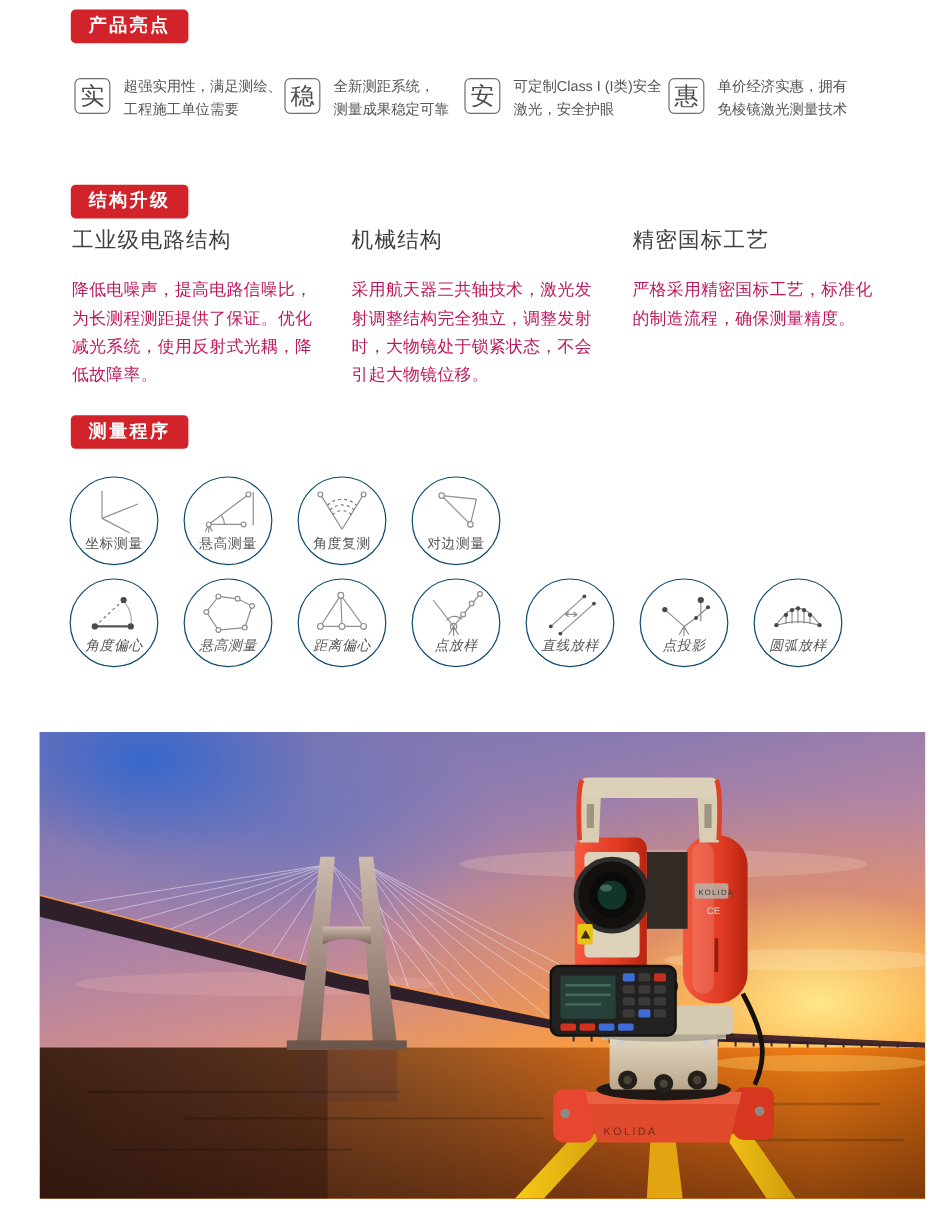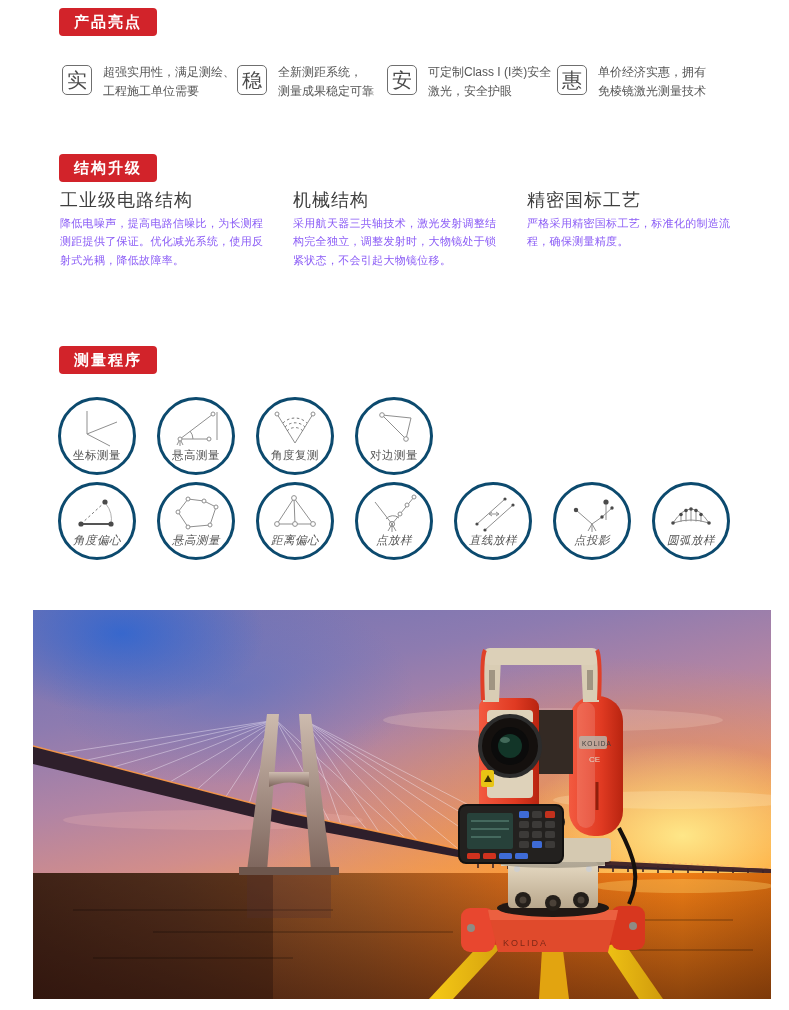--- a/index.html
+++ b/index.html
@@ -25,27 +25,27 @@
     width:28px;height:28px;border:1px solid #6f6f6f;border-radius:5px;margin-top:2px;
     display:flex;align-items:center;justify-content:center;
     font-size:20px;color:#4c4c4c;flex:0 0 auto;
   }
   .feature-text{margin-left:11px;font-size:12px;line-height:1.55;color:#555;}
 
   
   .columns{position:absolute;left:60px;top:188px;display:flex;}
   .col1{width:233px;} .col2{width:234px;} .col3{width:220px;}
   .col-title{font-size:18px;font-weight:400;color:#3f3f3f;letter-spacing:1px;margin:0;}
-  .col-body{margin:2px 0 0 0;font-size:11px;line-height:1.68;color:#8b5cf6;width:212px;letter-spacing:.3px;}
+  .col-body{margin:18px 0 0 0;font-size:14px;line-height:1.68;color:#be185d;width:212px;letter-spacing:.3px;}
 
   
   .circle-row{position:absolute;left:58px;display:flex;}
   #row1{top:397px;} #row2{top:482px;font-style:italic;}
   .prog-circle{
-    position:relative;width:72px;height:72px;border:3px solid #0c4a6e;border-radius:50%;
+    position:relative;width:72px;height:72px;border:1px solid #0c4a6e;border-radius:50%;
     margin-right:21px;flex:0 0 auto;
   }
   .prog-label{
     position:absolute;left:0;bottom:9px;width:100%;text-align:center;
     font-size:11.5px;color:#555;letter-spacing:.5px;
   }
   .pic{position:absolute;left:50%;top:7px;transform:translateX(-50%);}
   .pic .ln{stroke:#8f8f8f;fill:none;stroke-width:1;}
   .pic .thk{stroke:#555;fill:none;stroke-width:2;}
   .pic .dsh{stroke:#777;fill:none;stroke-width:1;stroke-dasharray:2.5,2.5;}

